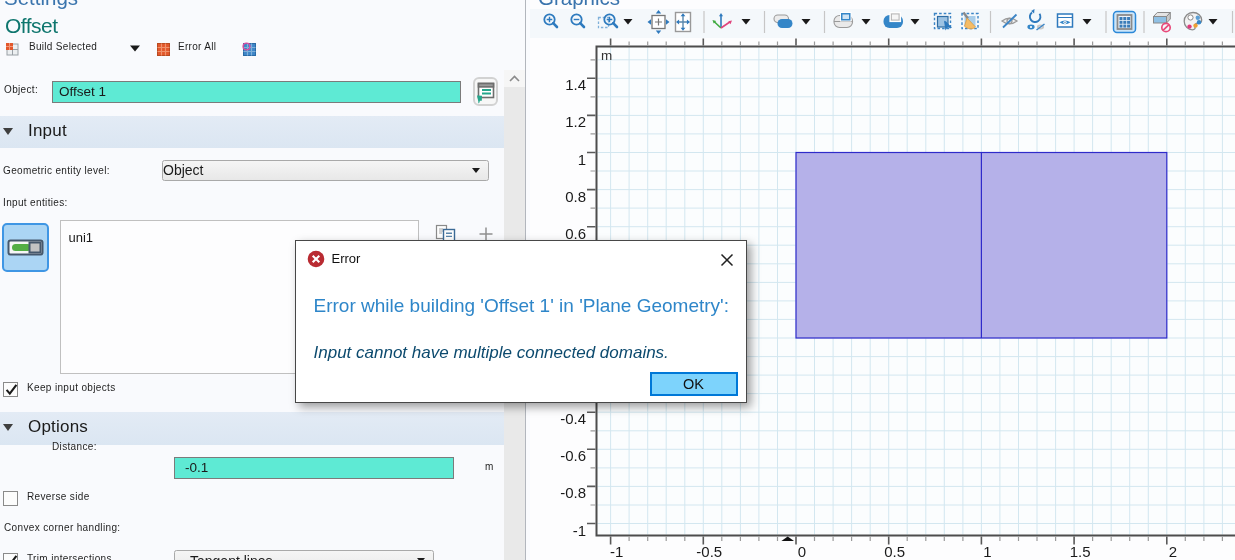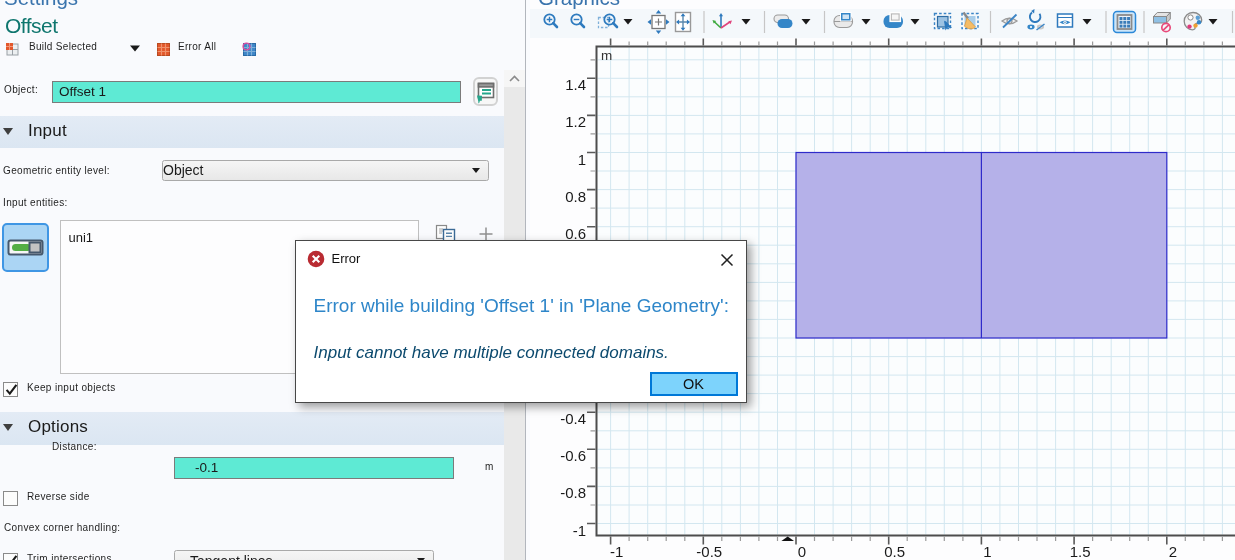--- a/index.html
+++ b/index.html
@@ -82,21 +82,21 @@
     <svg style="position:absolute;left:3px;top:380.5px" width="17" height="17" viewBox="0 0 17 17">
       <path d="M3.6 8.9l3.2 3.7 6.6-8.8" stroke="#1a1a1a" stroke-width="2.1" fill="none"></path>
     </svg>
   <div class="lbl" style="left:27px;top:382px;">Keep input objects</div>
 
   <div class="band" style="top:412px;">
       <span class="tri"></span>
       <span class="t">Options</span>
     </div>
   <div class="lbl" style="left:4px;top:441px;margin-left:48px;">Distance:</div>
-  <div class="field" style="left:174px;top:457px;width:280px;height:22px;line-height:20px;padding-left:20px;">-0.1</div>
+  <div class="field" style="left:174px;top:457px;width:280px;height:22px;line-height:20px;padding-left:10px;">-0.1</div>
   <div class="lbl" style="left:485px;top:461px;">m</div>
   <span style="position:absolute;left:3px;top:490.5px;width:15px;height:15px;background:#fcfcfc;border:1px solid #8a8a8a;"></span>
   <div class="lbl" style="left:27px;top:491px;">Reverse side</div>
   <div class="lbl" style="left:4px;top:522px;">Convex corner handling:</div>
   <div class="combo" style="left:174px;top:550px;width:260px;height:22px;line-height:20px;padding-left:15px;">Tangent lines<span class="ar"></span></div>
   <span style="position:absolute;left:3px;top:552.5px;width:15px;height:15px;background:#fcfcfc;border:1px solid #8a8a8a;"></span>
     <svg style="position:absolute;left:3px;top:551.5px" width="17" height="17" viewBox="0 0 17 17">
       <path d="M3.6 8.9l3.2 3.7 6.6-8.8" stroke="#1a1a1a" stroke-width="2.1" fill="none"></path>
     </svg>
   <div class="lbl" style="left:27px;top:553px;">Trim intersections</div>

